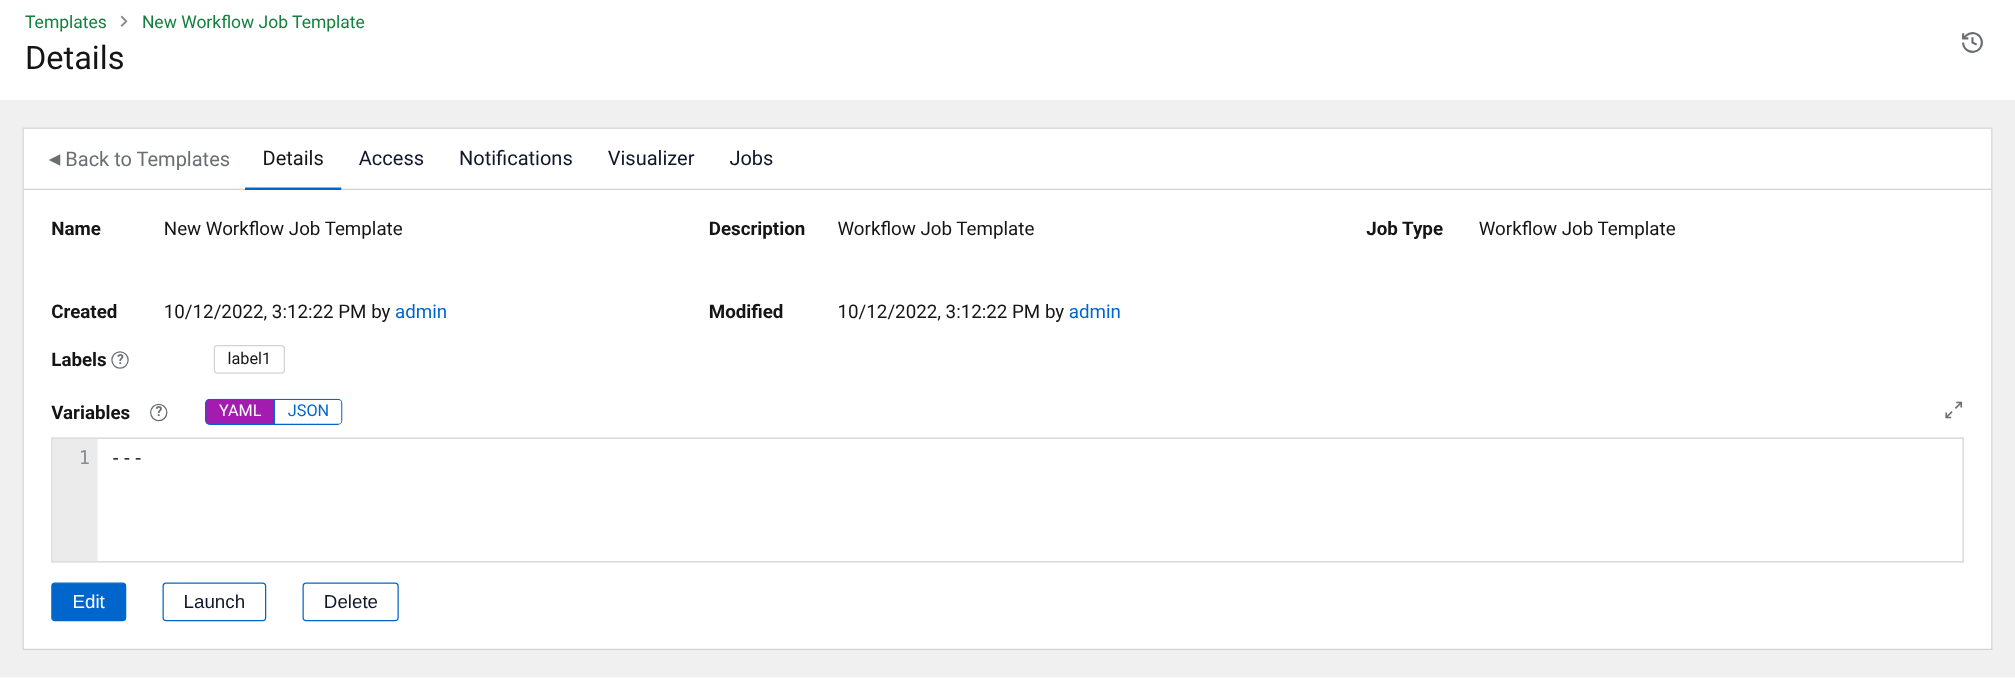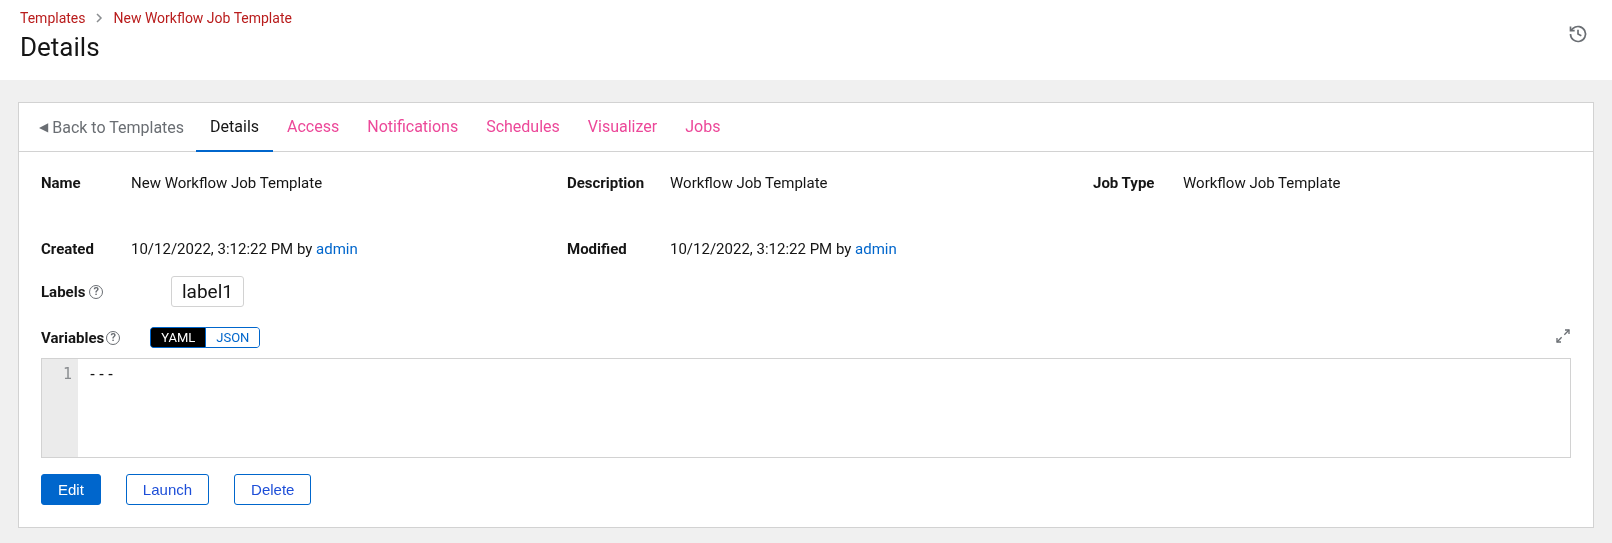--- a/index.html
+++ b/index.html
@@ -15,21 +15,21 @@
       position: relative;
     }
     .breadcrumb {
       display: flex;
       align-items: center;
       gap: 10px;
       font-size: 14px;
       margin-bottom: 6px;
     }
     .breadcrumb a {
-      color: #b91c1c;
+      color: #15803d;
       text-decoration: none;
     }
     .breadcrumb .sep {
       color: #8a8d90;
     }
     .page-title {
       font-size: 26px;
       font-weight: 400;
       color: #151515;
     }
@@ -61,21 +61,21 @@
       color: #6a6e73;
       font-size: 16px;
       padding: 14px 12px 14px 0;
       cursor: pointer;
     }
     .back-link .caret {
       font-size: 12px;
     }
     .tab {
       padding: 14px 14px;
-      color: #ec4899;
+      color: #0f172a;
       font-size: 16px;
       cursor: pointer;
       border-bottom: 2px solid transparent;
       margin-bottom: -1px;
     }
     .tab.active {
       color: #151515;
       border-bottom-color: #0066cc;
     }
     .card-body {
@@ -105,21 +105,21 @@
     }
     .field-value .link {
       color: #0066cc;
       text-decoration: none;
     }
     .label-chip {
       display: inline-block;
       border: 1px solid #d2d2d2;
       border-radius: 3px;
       padding: 3px 10px;
-      font-size: 19px;
+      font-size: 13px;
       color: #151515;
     }
     .help-icon {
       display: inline-flex;
       align-items: center;
       justify-content: center;
       font-size: 11px;
       color: #6a6e73;
       border: 1px solid #6a6e73;
       border-radius: 50%;
@@ -130,37 +130,37 @@
       display: flex;
       align-items: center;
       gap: 30px;
       margin-top: 4px;
       margin-bottom: 10px;
     }
     .vars-label {
       font-weight: 700;
       display: flex;
       align-items: center;
-      gap: 2px;
+      gap: 16px;
     }
     .toggle-group {
       display: flex;
       border-radius: 4px;
       overflow: hidden;
     }
     .toggle-btn {
       border: 1px solid #0066cc;
       padding: 2px 10px;
       font-size: 13px;
       cursor: pointer;
       background: #fff;
       color: #0066cc;
     }
     .toggle-btn.active {
-      background: #000000;
+      background: #a21caf;
       color: #fff;
     }
     .toggle-btn:first-child { border-radius: 3px 0 0 3px; }
     .toggle-btn:last-child { border-radius: 0 3px 3px 0; margin-left: -1px; }
     .expand-icon {
       margin-left: auto;
       color: #6a6e73;
       cursor: pointer;
     }
     .code-editor {
@@ -178,40 +178,41 @@
       color: #8a8d90;
       user-select: none;
     }
     .code-content {
       padding: 6px 10px 0 10px;
       color: #151515;
       flex: 1;
     }
     .actions {
       display: flex;
-      gap: 25px;
+      gap: 2px;
       margin-top: 16px;
       align-items: center;
     }
     .btn {
       padding: 6px 16px;
       font-size: 15px;
       border-radius: 3px;
       cursor: pointer;
       border: 1px solid transparent;
     }
     .btn-primary {
       background: #0066cc;
       color: #fff;
       border-color: #0066cc;
     }
     .btn-secondary {
       background: #fff;
-      color: #1d4ed8;
+      color: #0f172a;
       border-color: #0066cc;
+      margin-left: 27px;
     }
     .labels-row {
       display: flex;
       align-items: center;
       gap: 40px;
       margin-bottom: 20px;
     }
   </style>
 </head>
 <body>
@@ -239,21 +240,20 @@
 <div class="main-bg">
   <div class="card">
     <div class="tabs">
       <div class="back-link">
         <span class="caret">◀</span>
         <span>Back to Templates</span>
       </div>
       <div class="tab active">Details</div>
       <div class="tab">Access</div>
       <div class="tab">Notifications</div>
-      <div class="tab">Schedules</div>
       <div class="tab">Visualizer</div>
       <div class="tab">Jobs</div>
     </div>
 
     <div class="card-body">
       <div class="grid">
         <div class="field">
           <div class="field-label">Name</div>
           <div class="field-value">New Workflow Job Template</div>
         </div>

